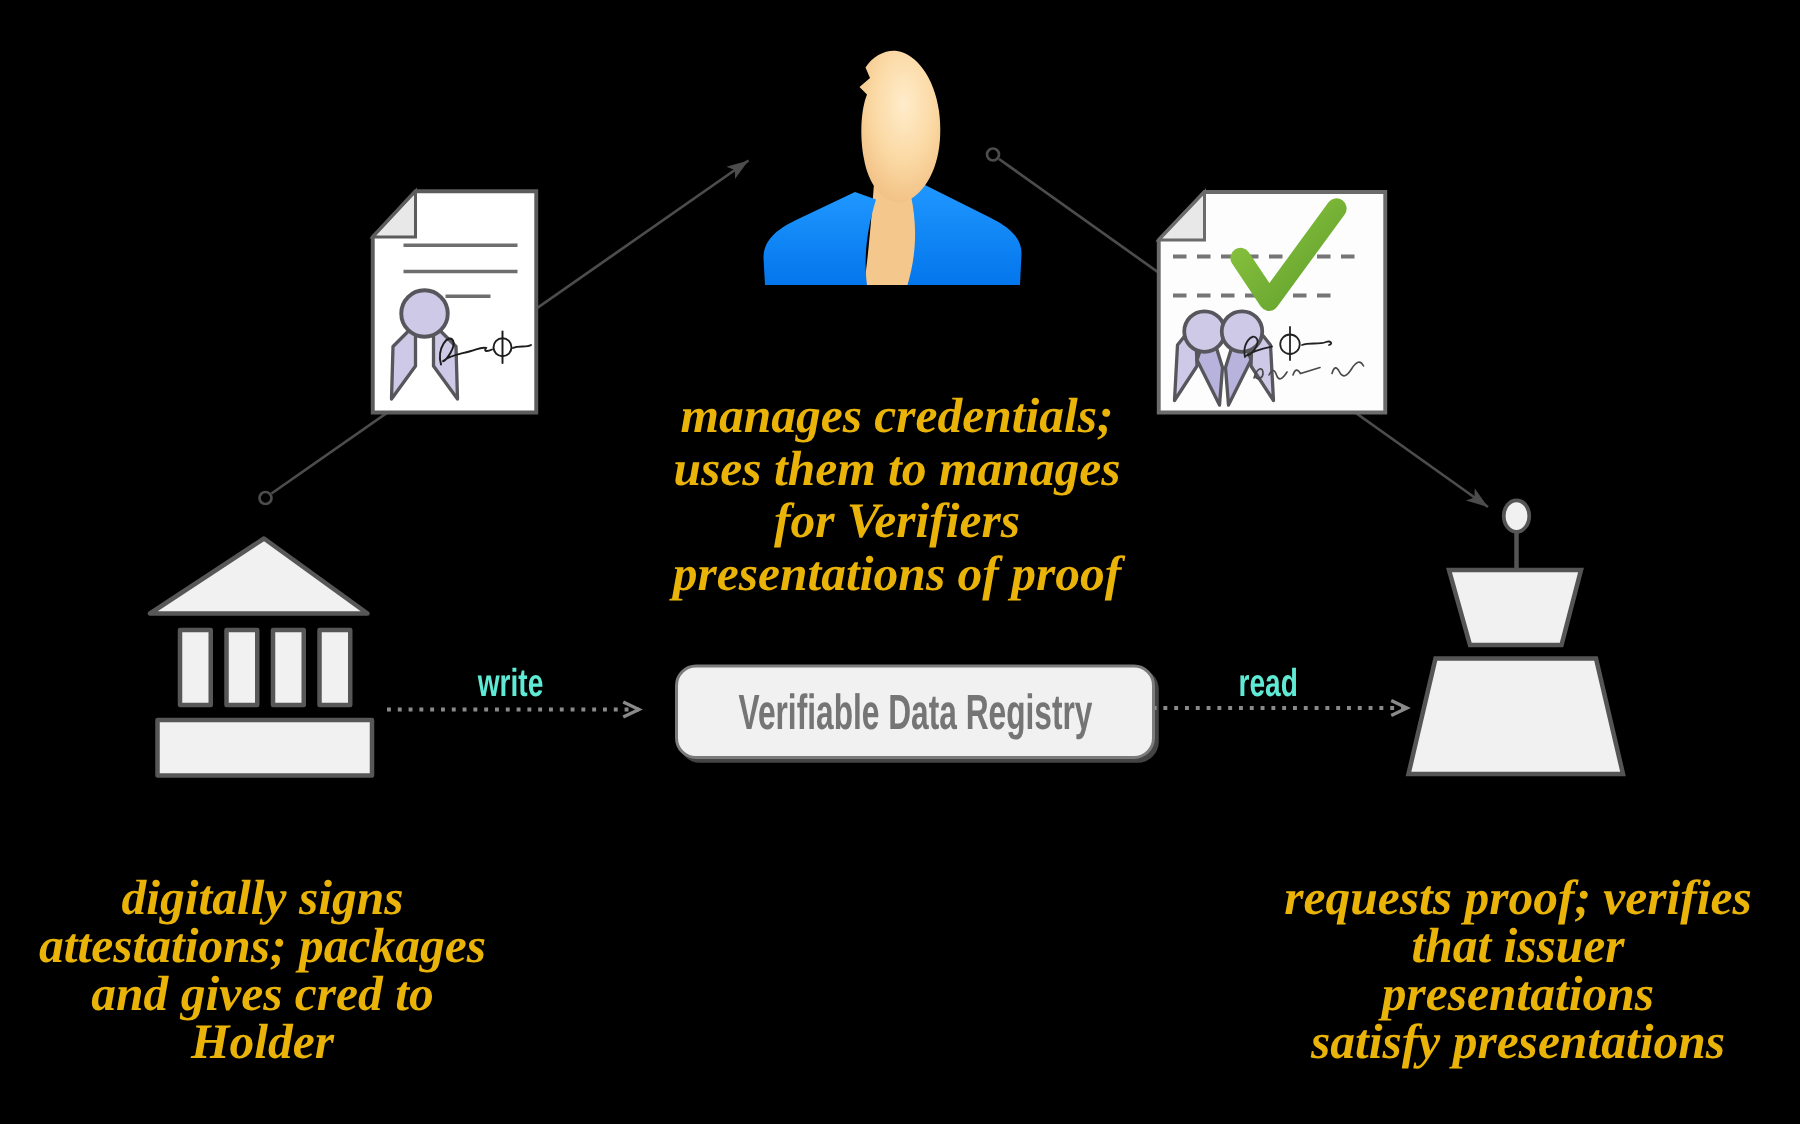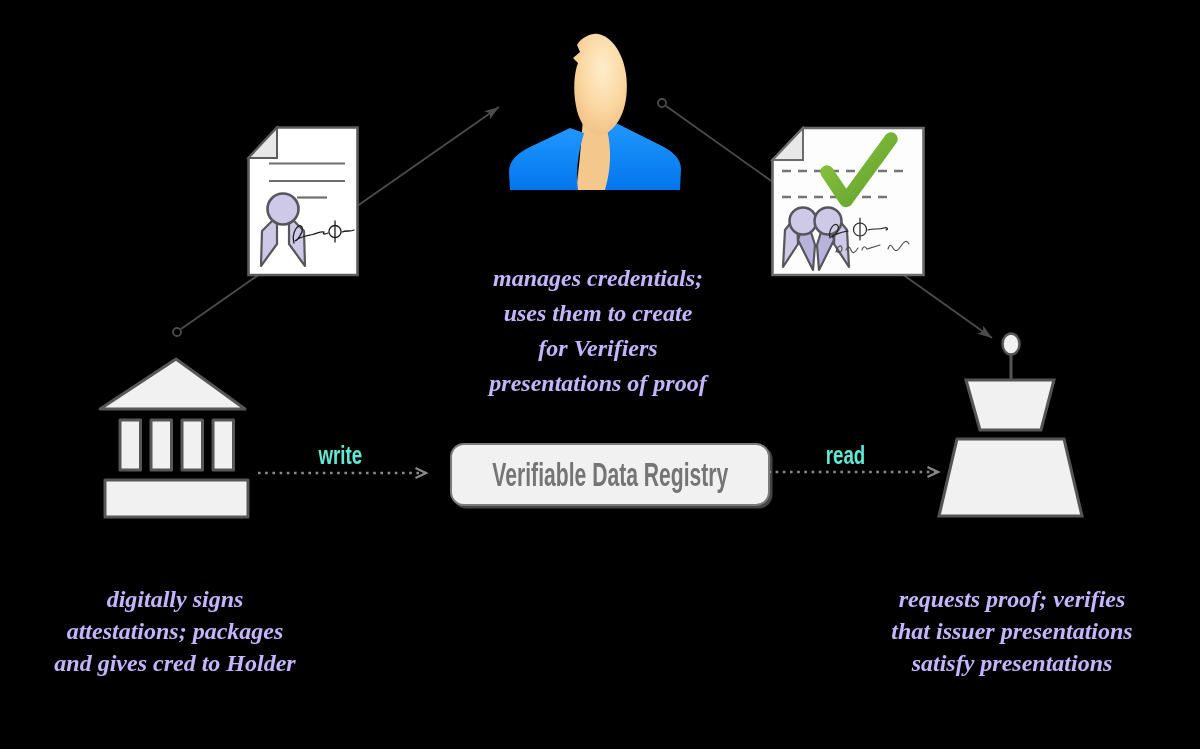--- a/index.html
+++ b/index.html
@@ -4,21 +4,21 @@
 <style>
   html,body { margin:0; padding:0; background:#000; }
   .stage {
     position:relative; width:1200px; height:749px; background:#000000;
     overflow:hidden; font-family:"Liberation Sans", sans-serif;
   }
   .diagram-svg { position:absolute; left:0; top:0; width:1200px; height:749px; }
 
   .caption {
     position:absolute; font-family:"Liberation Serif","DejaVu Serif",serif;
-    font-style:italic; font-weight:700; color:#c4b5fd; font-size:24px;
+    font-style:italic; font-weight:700; color:#eab308; font-size:33px;
     text-align:center;
   }
   .caption .ln { display:block; }
   .caption-center { line-height:35px; }
   .caption-side { line-height:32px; }
   #holder-caption   { left:433px; top:261px; width:330px; }
   #issuer-caption   { left:10px;  top:583px; width:330px; }
   #verifier-caption { left:847px; top:583px; width:330px; }
 
   .registry-box {
@@ -145,21 +145,21 @@
     <g>
       <path d="M583,118 C581,145 579,170 576,190 L618,190 C611,165 609,138 610,112 Z" fill="#f4c78c"></path>
       <path d="M578,190 L510,190 L509,172 C509,160 518,153 530,147 L570,128 L584,133 C577,156 576,174 578,190 Z" fill="url(#shirtGrad)"></path>
       <path d="M605,190 L680,190 L681,169 C681,158 672,151 660,145 L616,123 L607,129 C613,156 609,176 605,190 Z" fill="url(#shirtGrad)"></path>
       <path d="M599,135 C588,134 579,123 576,106 C573,90 574,73 578,63 L573,58 L580,52 L577,45 C582,37 591,33 598,34 C611,36 623,52 626,74 C629,97 624,117 613,128 C608,133 604,135 599,135 Z" fill="url(#skinGrad)"></path>
     </g>
   </svg>
 
   <div class="caption caption-center" id="holder-caption">
     <span class="ln">manages credentials;</span>
-    <span class="ln">uses them to create</span>
+    <span class="ln">uses them to manages</span>
     <span class="ln">for Verifiers</span>
     <span class="ln">presentations of proof</span>
   </div>
   <div class="caption caption-side" id="issuer-caption">
     <span class="ln">digitally signs</span>
     <span class="ln">attestations; packages</span>
     <span class="ln">and gives cred to Holder</span>
   </div>
   <div class="caption caption-side" id="verifier-caption">
     <span class="ln">requests proof; verifies</span>

